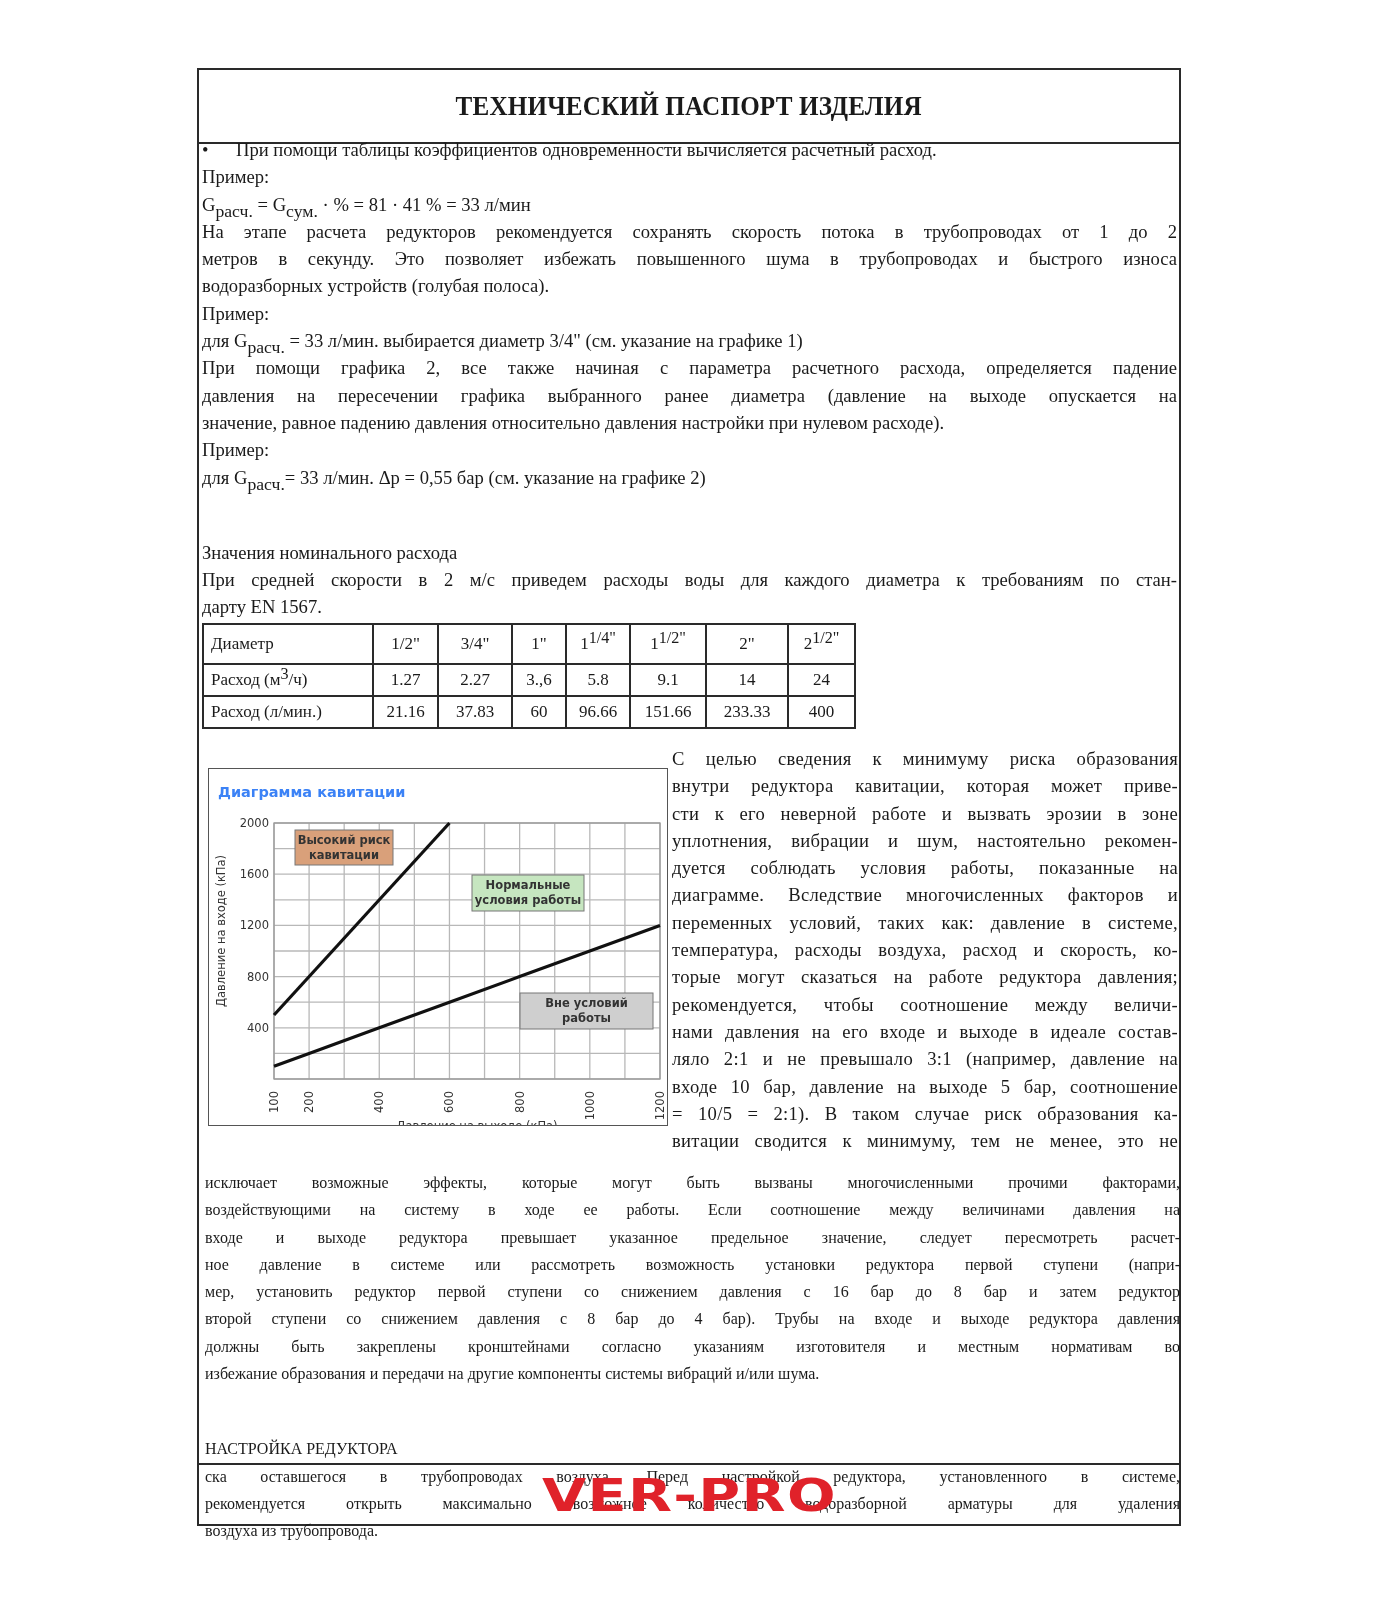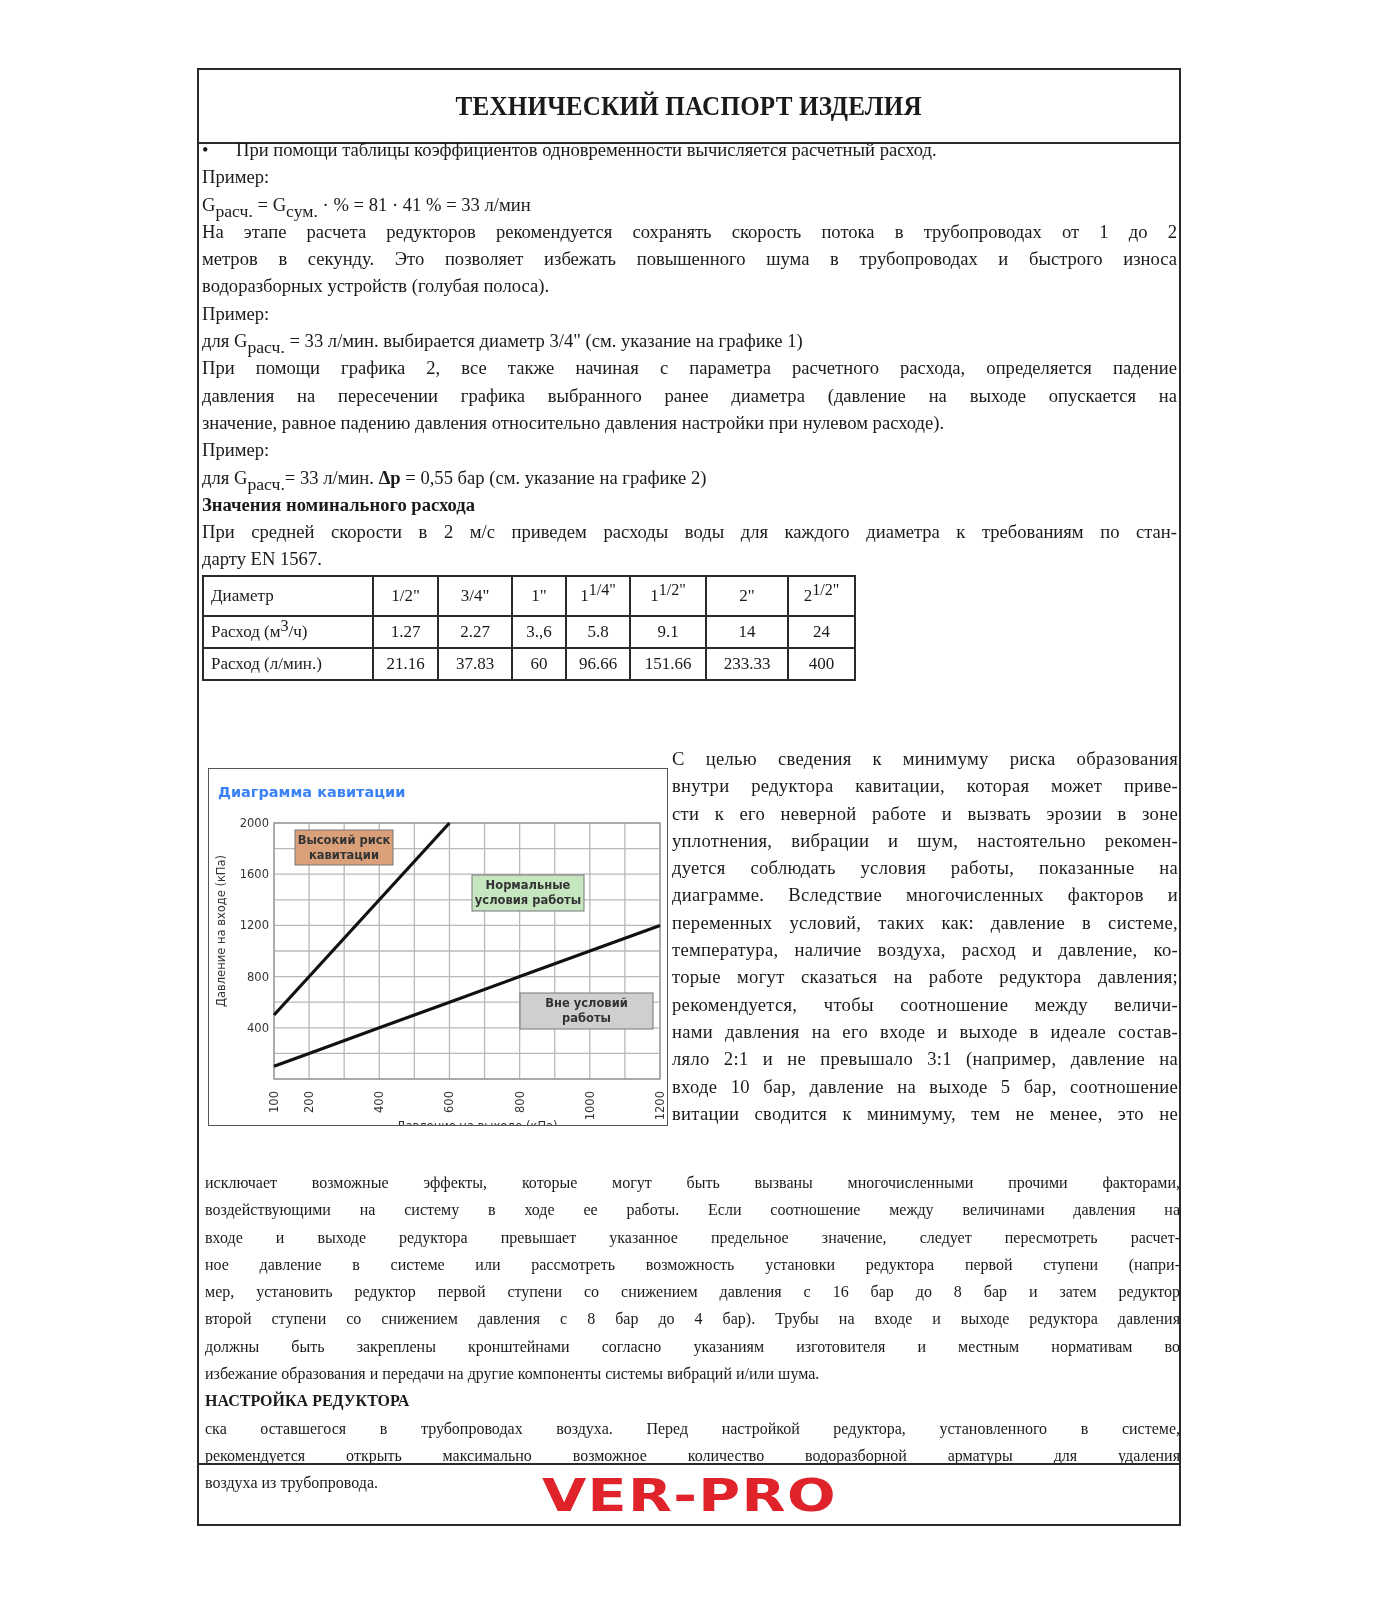--- a/index.html
+++ b/index.html
@@ -3,21 +3,21 @@
 <meta charset="utf-8">
 <style>
   html, body { margin: 0; padding: 0; background: #ffffff; }
   body { width: 1400px; height: 1600px; position: relative; font-family: "Liberation Serif", serif; color: #1a1a1a; }
   .page { position: absolute; left: 197px; top: 68px; width: 984px; height: 1458px; border: 2px solid #2a2a2a; box-sizing: border-box; }
   .header { position: absolute; left: 0; top: 0; width: 100%; height: 74px; border-bottom: 2px solid #2a2a2a; box-sizing: border-box; display: flex; align-items: center; justify-content: center; }
   .header h1 { margin: 0; font-size: 27px; font-weight: bold; letter-spacing: 0.2px; font-family: "Liberation Serif", serif; transform: scaleX(0.93); }
   .content { position: absolute; left: 3px; top: 66px; width: 975px; font-size: 18.6px; line-height: 27.3px; }
   .line { white-space: nowrap; }
   .just { text-align: justify; text-align-last: justify; white-space: normal; }
-  .bold { font-weight: bold; }
+  .bold { font-weight: normal; margin-top: 48px; }
   sub { font-size: 0.95em; vertical-align: -0.32em; line-height: 0; }
   sup { font-size: 0.95em; vertical-align: 0.38em; line-height: 0; }
   .bullet { display: inline-block; width: 34px; }
   table.flow { border-collapse: collapse; margin-left: 0; font-size: 17px; margin-top: 2px; }
   table.flow td { border: 2px solid #2a2a2a; padding: 0 6px; height: 30px; text-align: center; }
   table.flow td.hd { text-align: left; padding-left: 7px; }
   table.flow tr.r0 td { height: 38px; }
   .chart-wrap { position: absolute; left: 6px; top: 632px; width: 460px; height: 358px; border: 1.5px solid #555; box-sizing: border-box; background: #fff; }
   .chart-title { position: absolute; left: 9px; top: 10px; font-family: "DejaVu Sans", sans-serif; font-weight: bold; font-size: 14.5px; color: #3b82f6; }
   .side-text { position: absolute; left: 470px; top: 609px; width: 506px; font-size: 18.6px; line-height: 27.3px; letter-spacing: 0.3px; }
@@ -143,26 +143,27 @@
     </div>
 
     <div class="side-text">
       <div class="just">С целью сведения к минимуму риска образования</div>
       <div class="just">внутри редуктора кавитации, которая может приве-</div>
       <div class="just">сти к его неверной работе и вызвать эрозии в зоне</div>
       <div class="just">уплотнения, вибрации и шум, настоятельно рекомен-</div>
       <div class="just">дуется соблюдать условия работы, показанные на</div>
       <div class="just">диаграмме. Вследствие многочисленных факторов и</div>
       <div class="just">переменных условий, таких как: давление в системе,</div>
-      <div class="just">температура, наличие воздуха, расход и давление, ко-</div>
+      <div class="just">температура, расходы воздуха, расход и скорость, ко-</div>
       <div class="just">торые могут сказаться на работе редуктора давления;</div>
       <div class="just">рекомендуется, чтобы соотношение между величи-</div>
       <div class="just">нами давления на его входе и выходе в идеале состав-</div>
       <div class="just">ляло 2:1 и не превышало 3:1 (например, давление на</div>
       <div class="just">входе 10 бар, давление на выходе 5 бар, соотношение</div>
+      <div class="just">= 10/5 = 2:1). В таком случае риск образования ка-</div>
       <div class="just">витации сводится к минимуму, тем не менее, это не</div>
     </div>
 
     <div class="bottom-text">
       <div class="just">исключает возможные эффекты, которые могут быть вызваны многочисленными прочими факторами,</div>
       <div class="just">воздействующими на систему в ходе ее работы. Если соотношение между величинами давления на</div>
       <div class="just">входе и выходе редуктора превышает указанное предельное значение, следует пересмотреть расчет-</div>
       <div class="just">ное давление в системе или рассмотреть возможность установки редуктора первой ступени (напри-</div>
       <div class="just">мер, установить редуктор первой ступени со снижением давления с 16 бар до 8 бар и затем редуктор</div>
       <div class="just">второй ступени со снижением давления с 8 бар до 4 бар). Трубы на входе и выходе редуктора давления</div>

